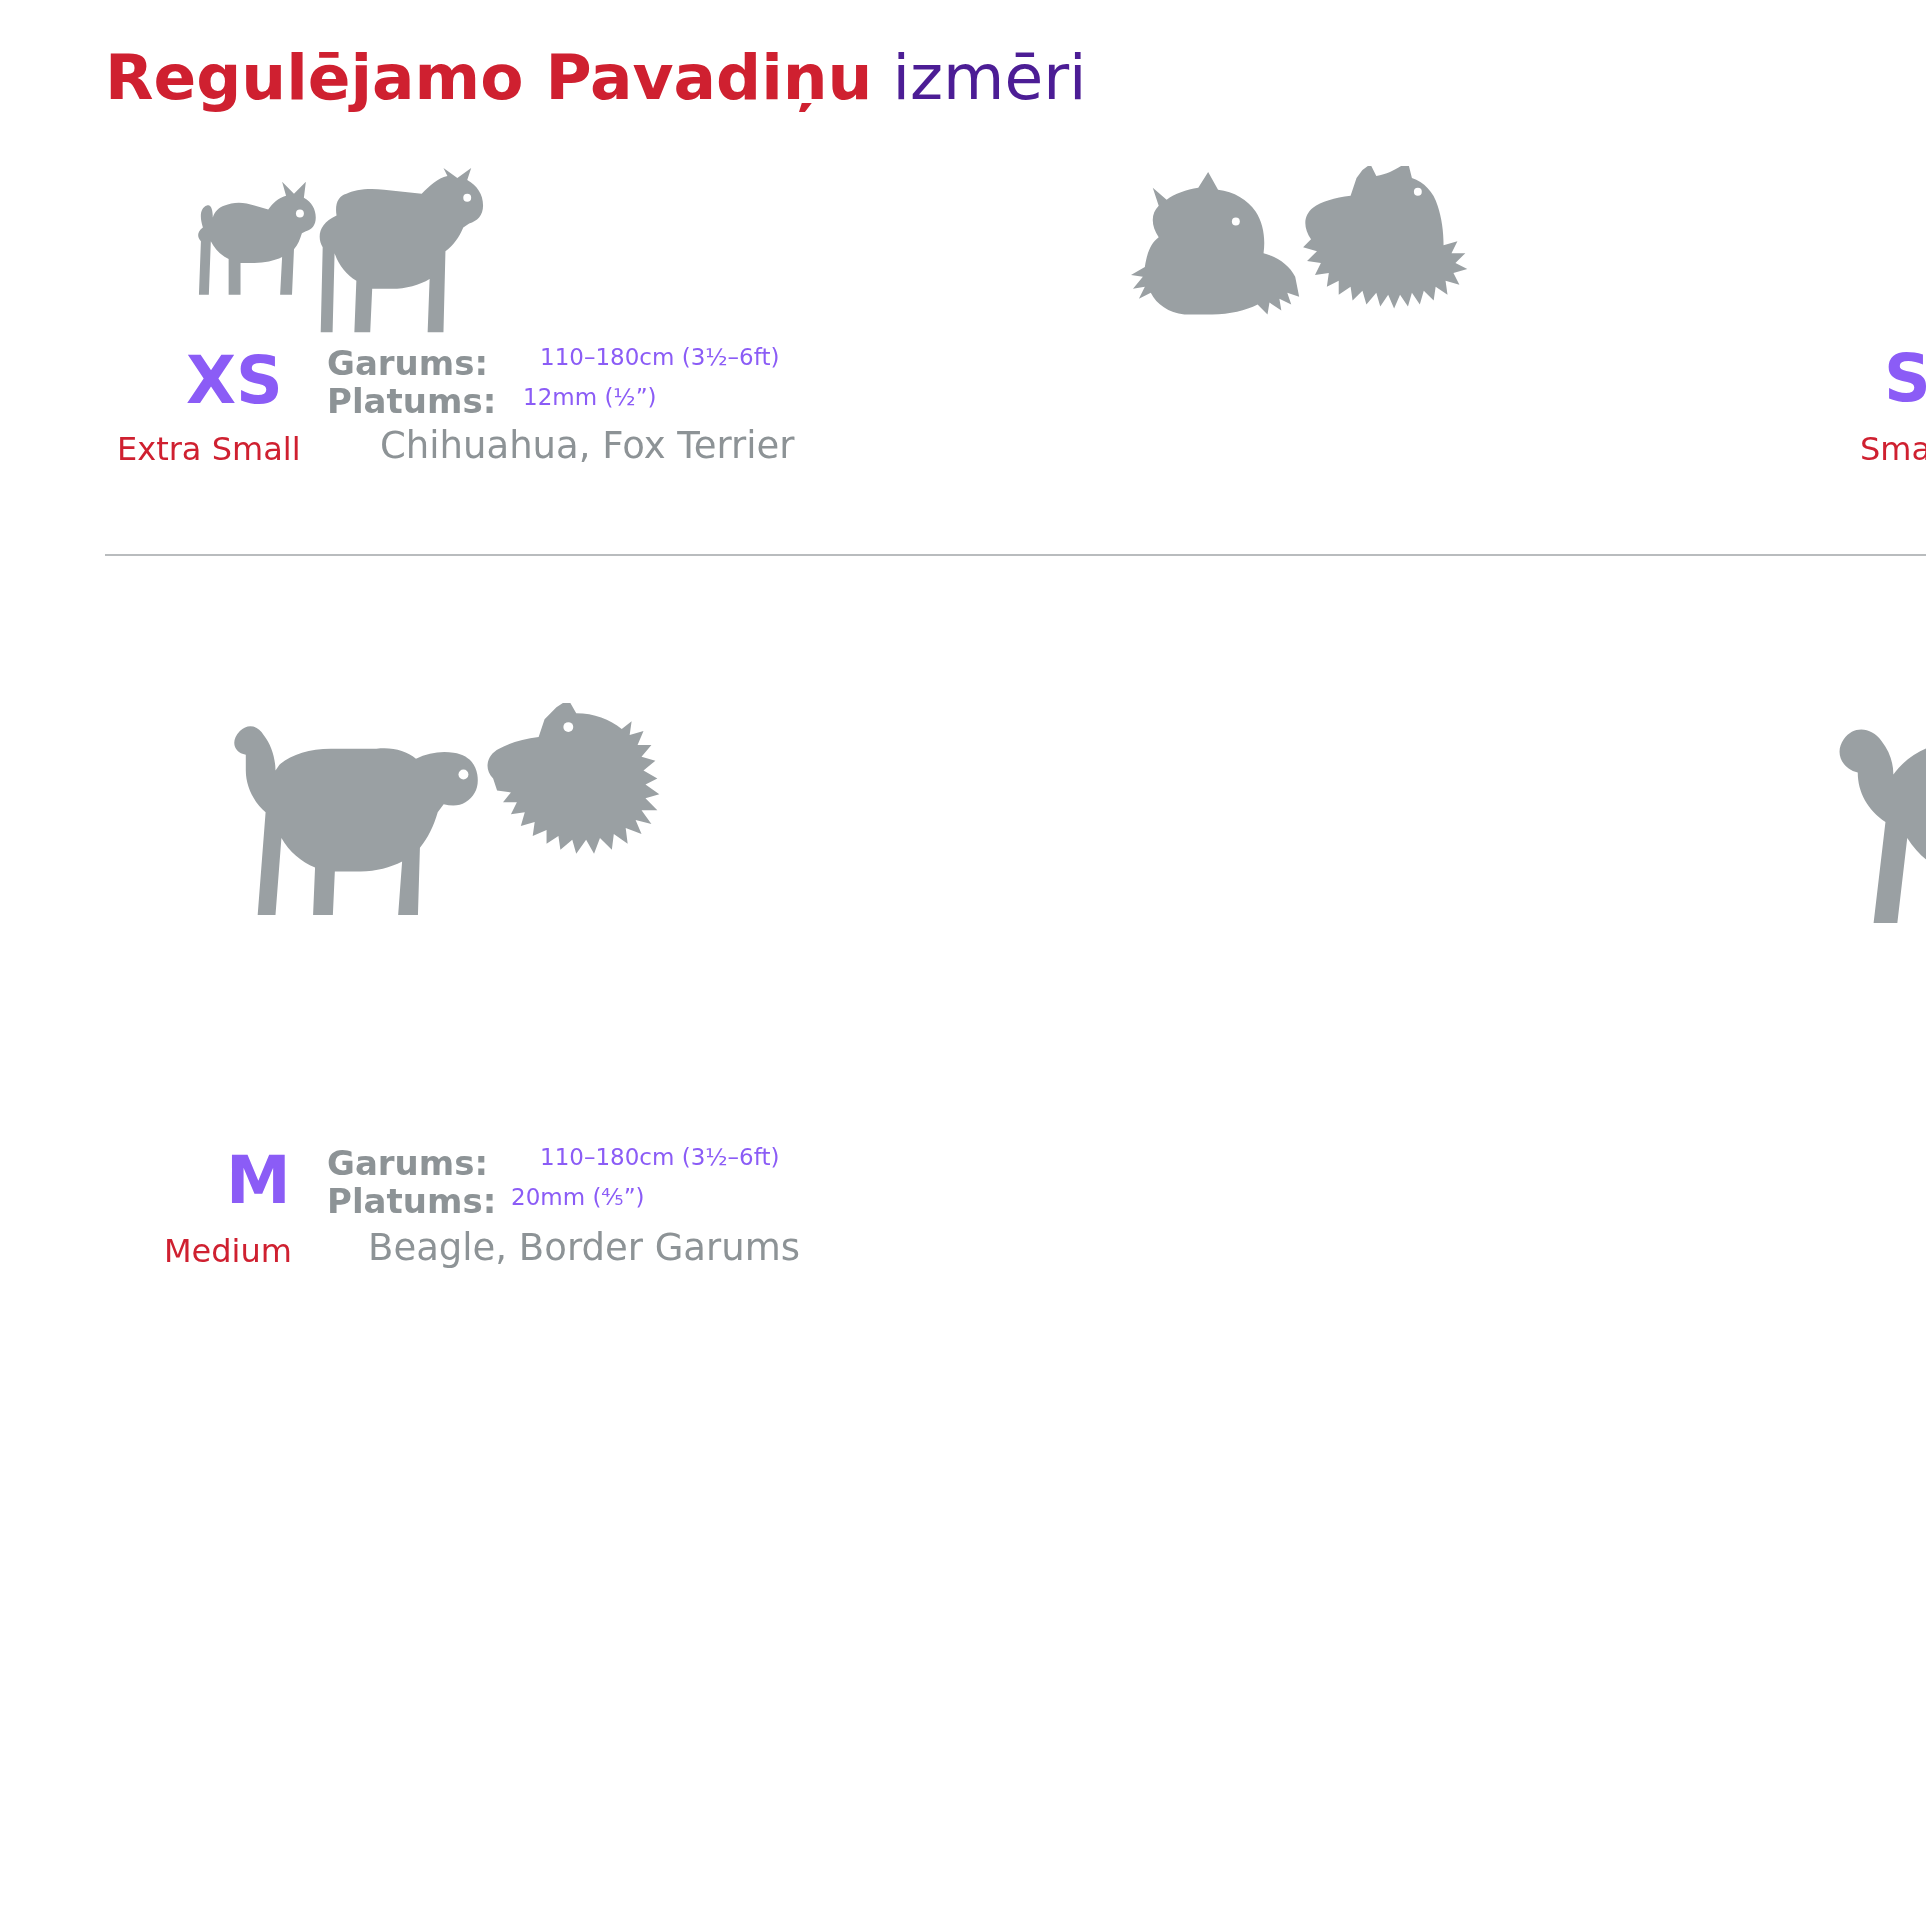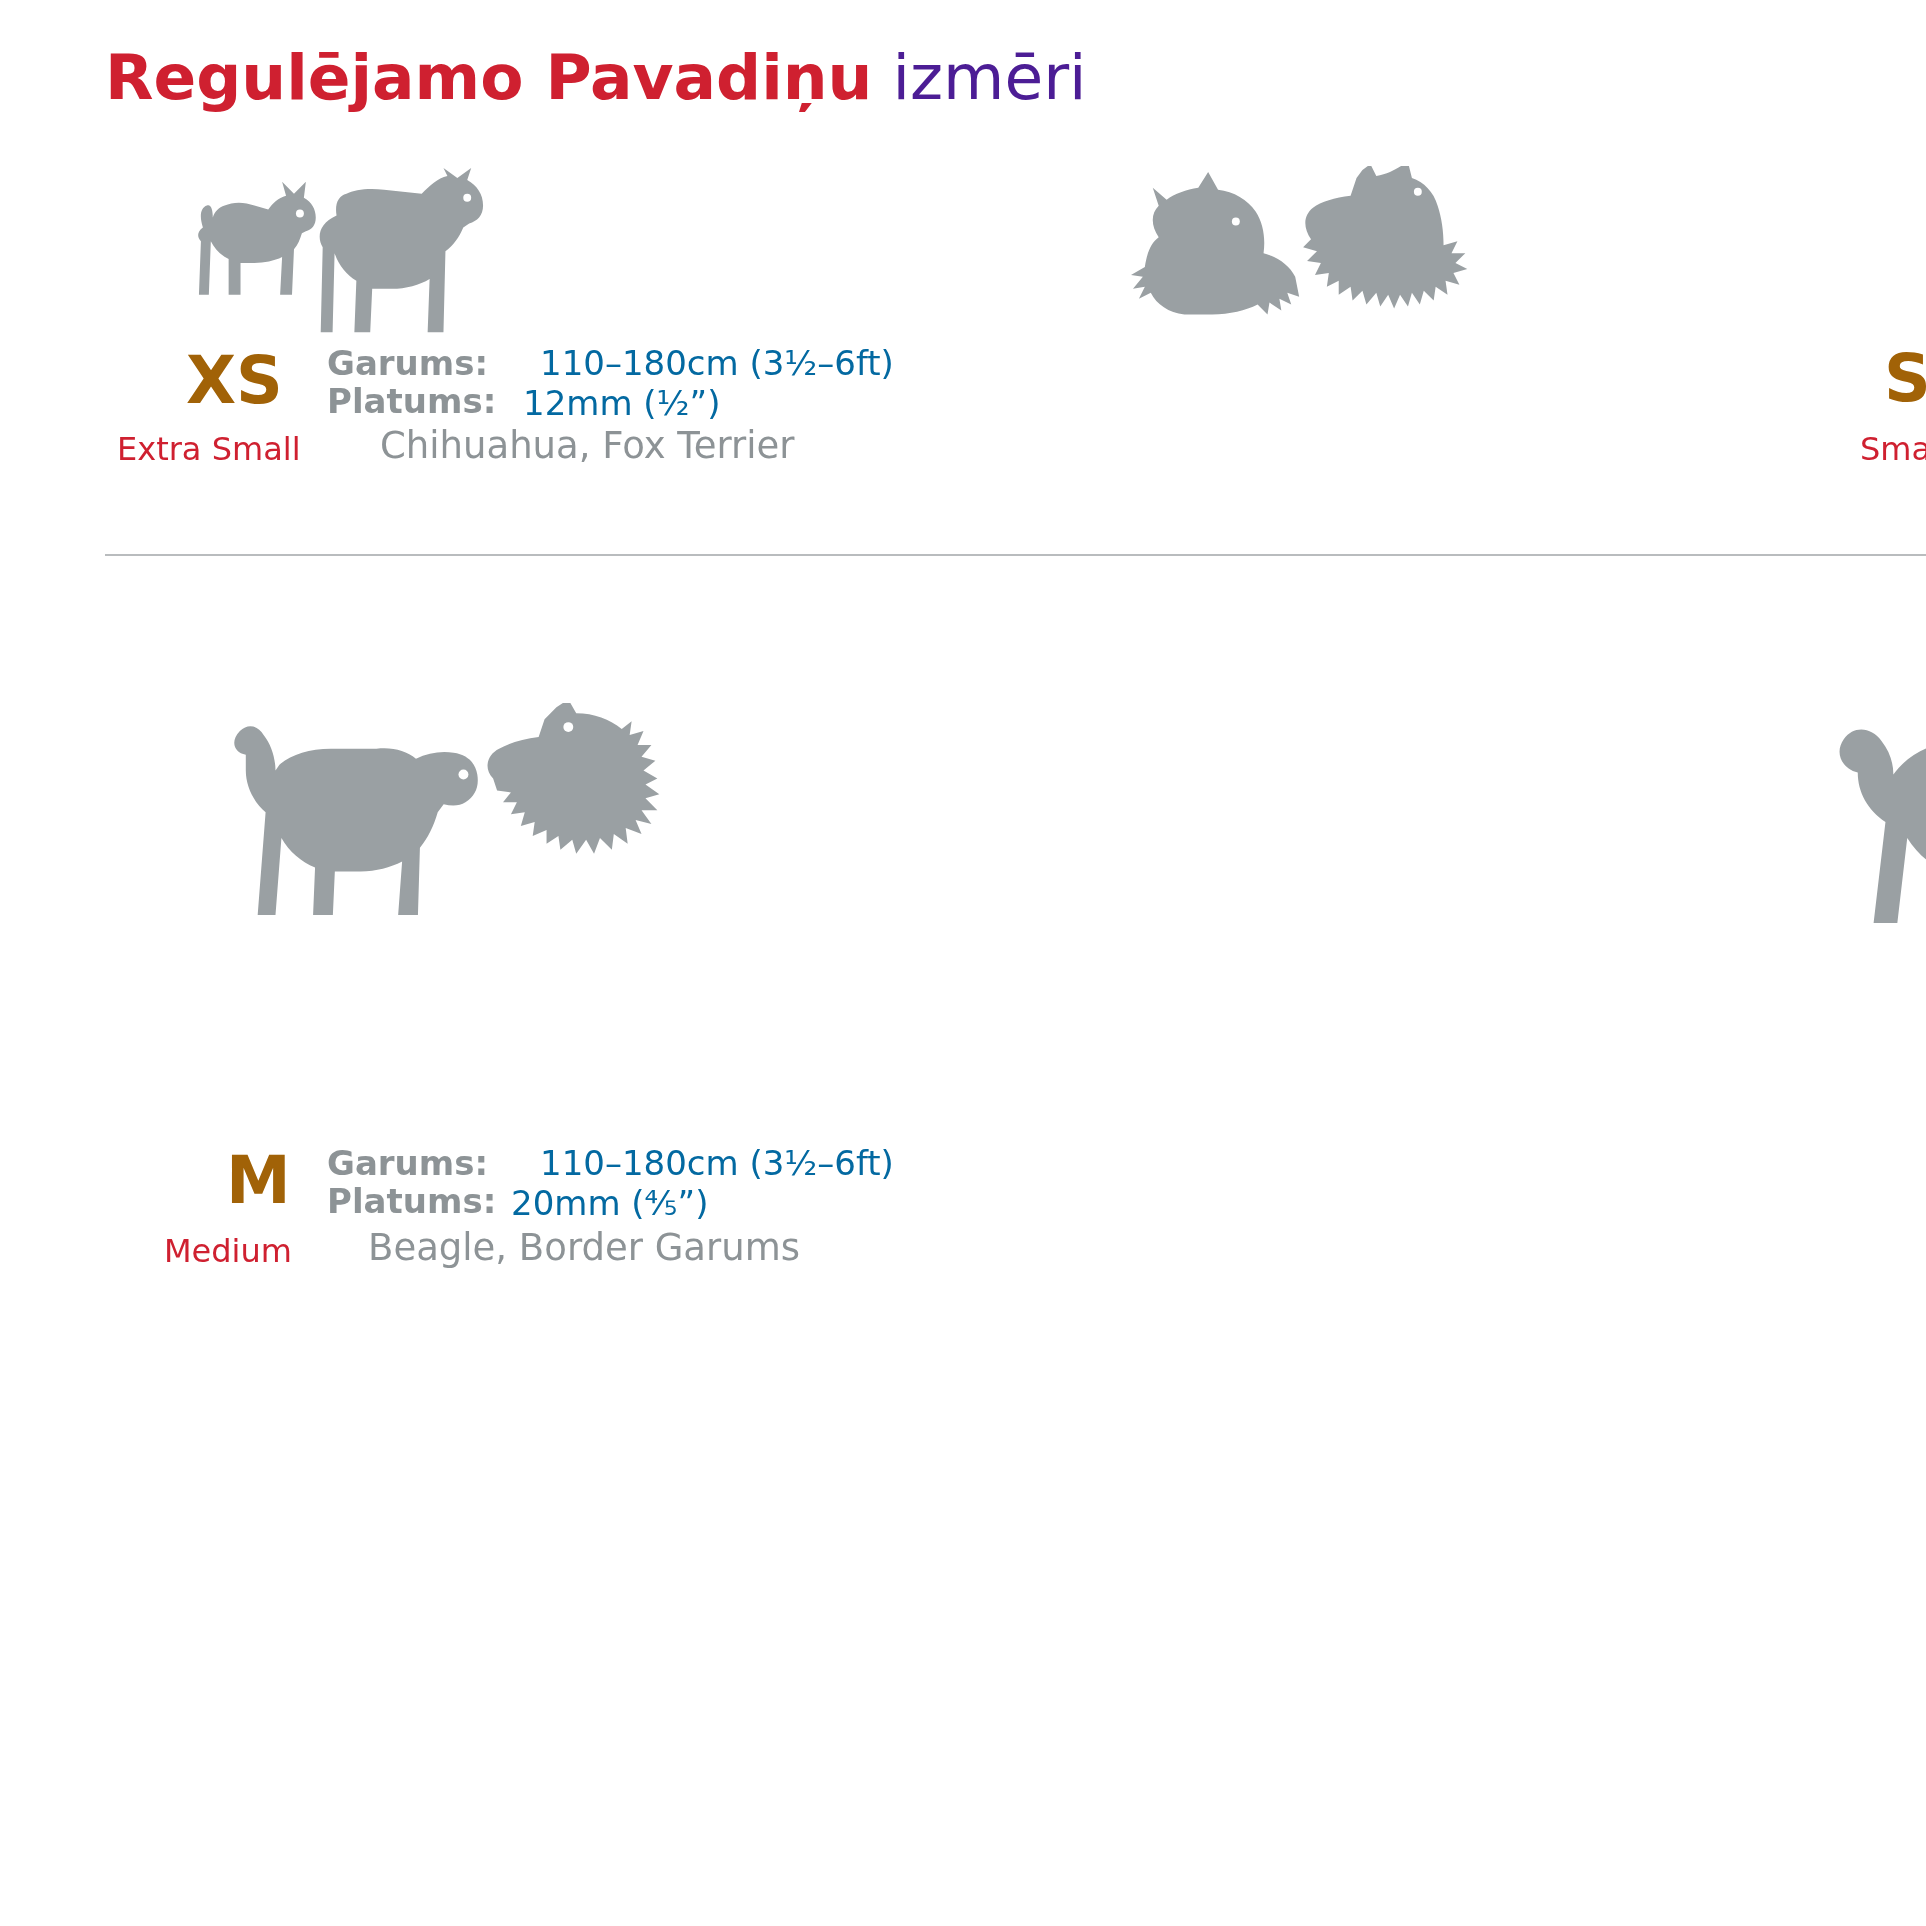--- a/index.html
+++ b/index.html
@@ -83,44 +83,44 @@
 
   
   .info {
     position: absolute;
     left: 0;
     top: 0;
     width: 100%;
   }
   .sizecode {
     position: absolute;
-    color: #a16207;
+    color: #8b5cf6;
     font-weight: bold;
     line-height: 1;
   }
   .sizename {
     position: absolute;
     color: #cf2030;
     font-weight: normal;
     font-size: 32px;
     line-height: 1;
   }
   .speclabel {
     position: absolute;
     color: #8d9396;
     font-weight: bold;
     font-size: 34px;
     line-height: 1;
     white-space: nowrap;
   }
   .specvalue {
     position: absolute;
-    color: #0369a1;
-    font-weight: normal;
-    font-size: 34px;
+    color: #8b5cf6;
+    font-weight: normal;
+    font-size: 23px;
     line-height: 1;
     white-space: nowrap;
   }
   .breeds {
     position: absolute;
     color: #8d9396;
     font-weight: normal;
     font-size: 37px;
     line-height: 1;
     white-space: nowrap;

